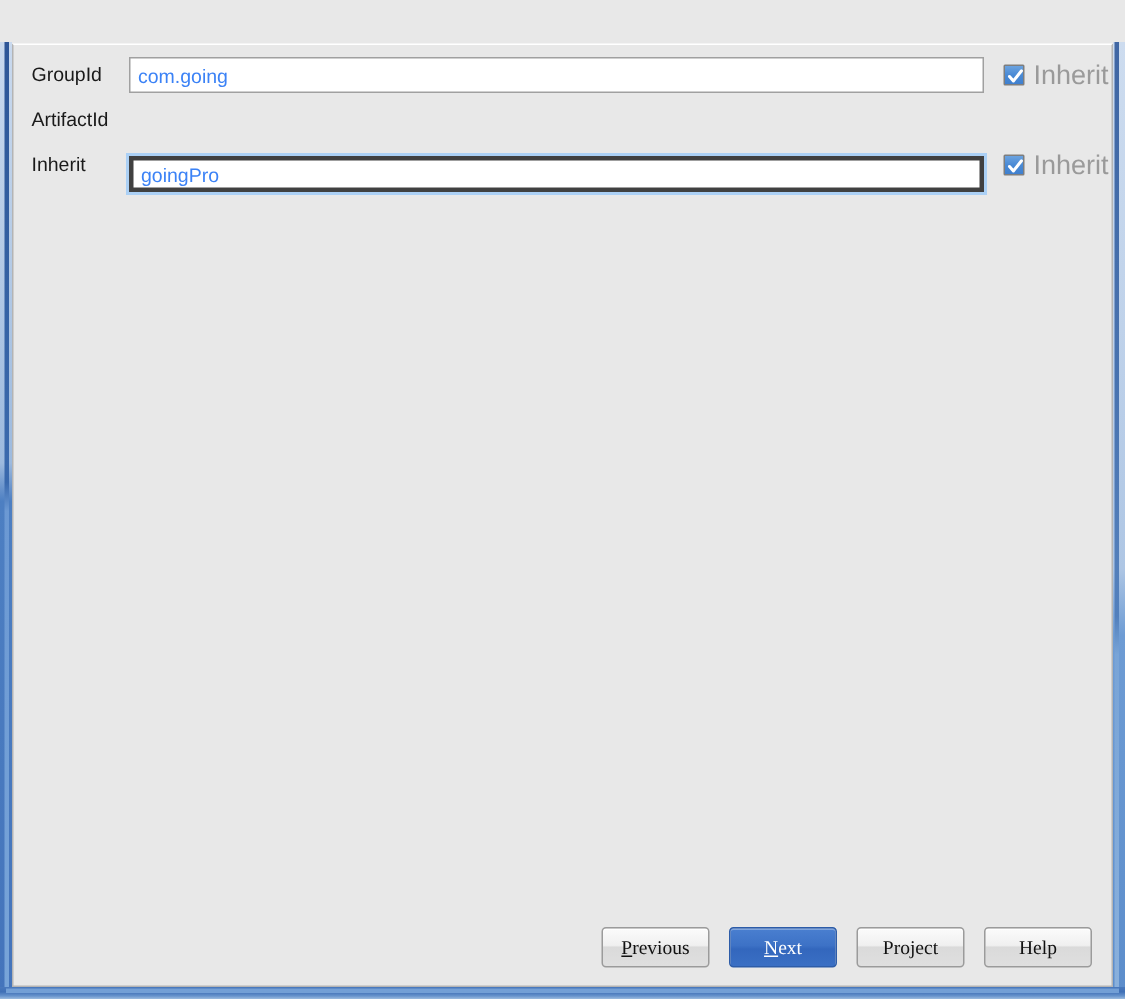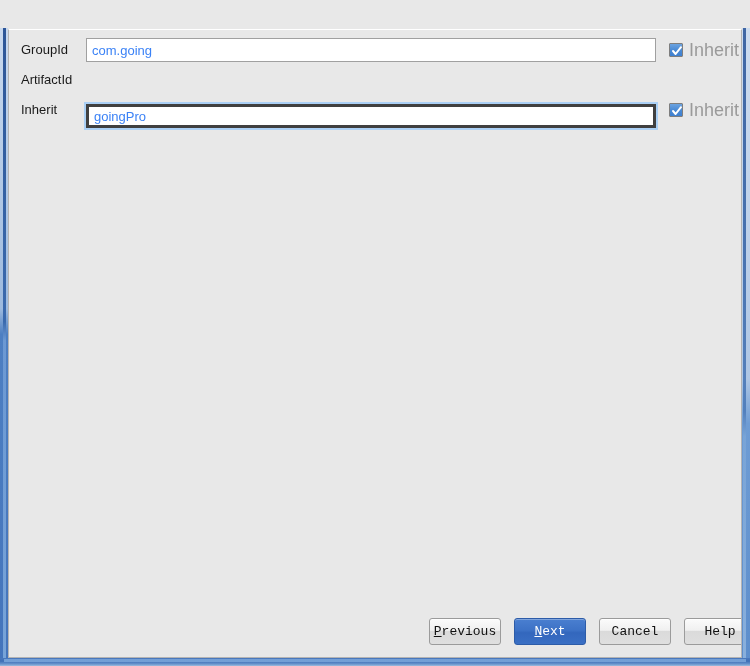--- a/index.html
+++ b/index.html
@@ -273,30 +273,29 @@
   }
   .btn {
     position: absolute;
     top: 0;
     width: 72px;
     height: 27px;
     box-sizing: border-box;
     border: 1px solid #9b9b9b;
     border-radius: 3px;
     background: linear-gradient(to bottom, #fbfbfb 0%, #f0f0f0 45%, #dadada 50%, #dfdfdf 100%);
-    font-family: Liberation Mono, monospace;
+    font-family: Liberation Serif, serif;
     font-size: 13px;
     color: #111111;
     cursor: pointer;
     box-shadow: inset 0 1px 0 #ffffff;
     line-height: 25px;
     text-align: center;
     padding: 0;
     white-space: nowrap;
-    margin-left: 28px;
   }
   .btn-previous { left: 392px; }
   .btn-next     { left: 477px; }
   .btn-cancel   { left: 562px; }
   .btn-help     { left: 647px; }
 
   .btn.default {
     background: linear-gradient(to bottom, #4a7fd0 0%, #3d72c6 45%, #3367bd 55%, #3a6fc4 100%);
     border: 1px solid #2d5ca8;
     color: #ffffff;
@@ -349,18 +348,18 @@
           </div>
           <span class="inherit-label">Inherit</span>
         </div>
       </div>
 
     </div>
 
     <div class="button-bar">
       <button class="btn btn-previous"><span class="mnemonic">P</span>revious</button>
       <button class="btn btn-next default"><span class="mnemonic">N</span>ext</button>
-      <button class="btn btn-cancel">Cancel</button>
+      <button class="btn btn-cancel">Project</button>
       <button class="btn btn-help">Help</button>
     </div>
 
   </div>
 </div>
 
 </body></html>

